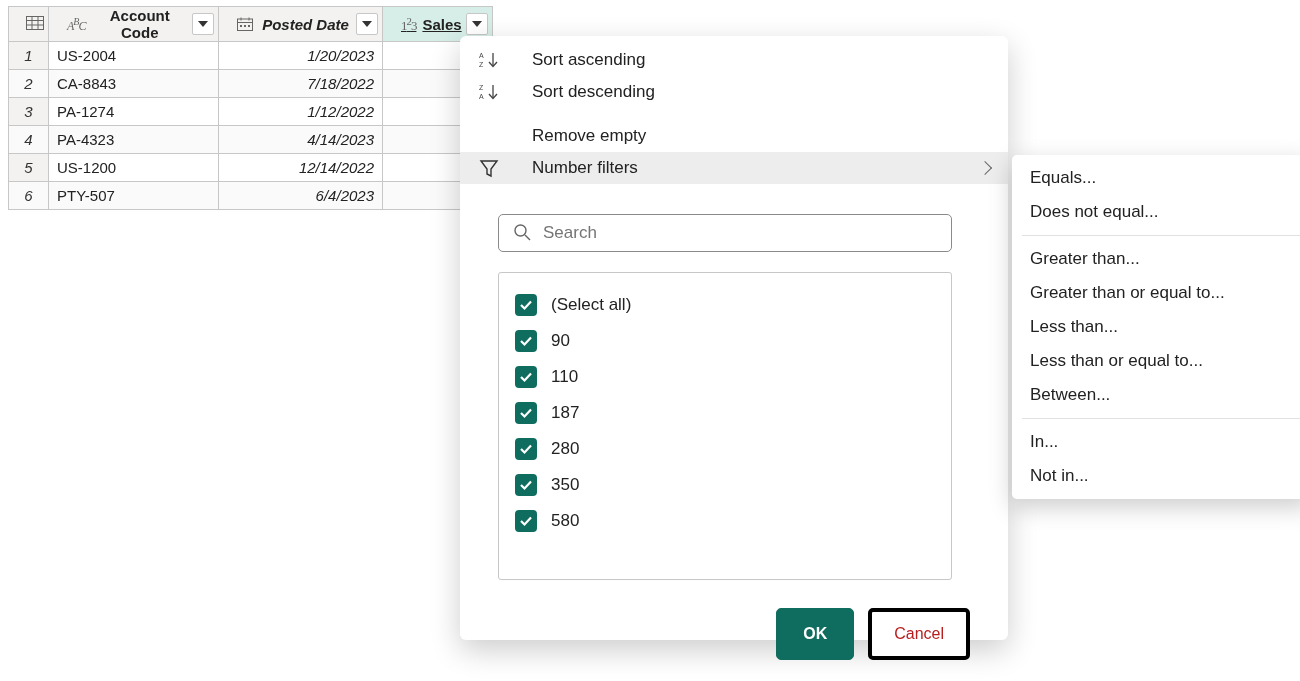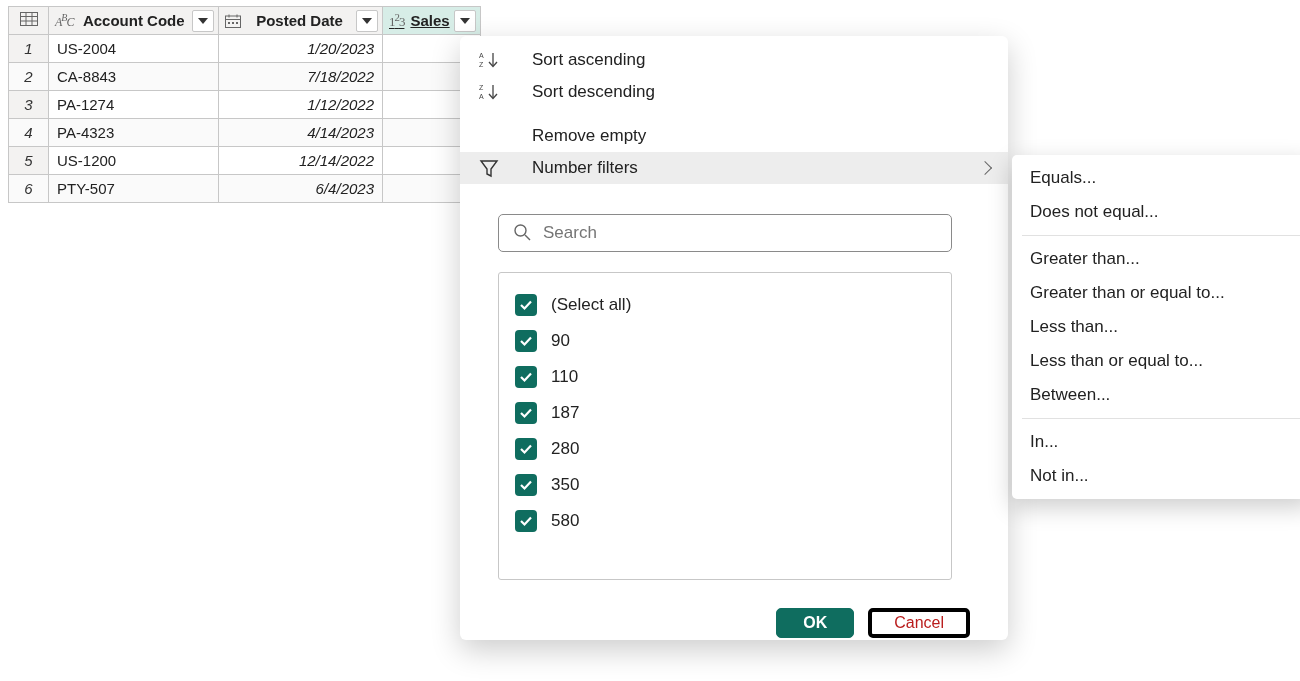--- a/index.html
+++ b/index.html
@@ -41,36 +41,36 @@
   .grid tbody tr:nth-child(even) td.data { background: #fafafa; }
 
   .rownum-head { width: 40px; text-align: center; }
   .rownum { width: 40px; text-align: center; background: var(--header-bg); font-style: italic; color:#333;}
   .col-head { position: relative; }
   .col-head .inner {
     display: flex; align-items: center; gap: 4px;
     padding: 0 4px 0 6px; height: 100%;
   }
   .col-head.selected { background: var(--selected-col) !important; }
-  .type-icon { flex: 0 0 auto; display:inline-flex; align-items:flex-start; }
+  .type-icon { flex: 0 0 auto; display:inline-flex; align-items:flex-start;margin-left:12px; }
   .col-label { flex: 1 1 auto; padding-left: 2px; }
   .dropdown-btn {
     flex: 0 0 auto;
     width: 22px; height: 22px;
     border: 1px solid var(--border);
     background: #fff;
     display: inline-flex;
     align-items: center; justify-content: center;
     cursor: pointer;
     border-radius: 2px;
   }
   .caret { display:inline-block; width:0; height:0; border-left:5px solid transparent; border-right:5px solid transparent; border-top:6px solid #333; }
 
   .w-acct  { width: 170px; }
-  .w-date  { width: 164px; }
+  .w-date  { width: 164px; font-style: italic; }
   .w-sales { width:  80px; text-decoration: underline; }
 
   td.data { padding: 0 8px; }
   td.text-left  { text-align: left; }
   td.text-right { text-align: right; font-style: italic; padding-left: 27px; }
   td.sales { text-align: right; padding-right: 6px; }
 
   
   .panel {
     position: absolute;
@@ -125,21 +125,21 @@
     width: 22px; height: 22px; border-radius: 4px;
     background: var(--teal);
     display:inline-flex; align-items:center; justify-content:center;
     flex: 0 0 auto;
     cursor: pointer;
   }
   .chk svg { width: 14px; height: 14px; }
 
   .btn-row { display:flex; gap:14px; justify-content:flex-end; padding: 20px 38px 18px; }
   .btn {
-    min-width: 78px; height: 30px; padding: 10px 22px;
+    min-width: 78px; height: 52px; padding: 10px 22px;
     border-radius: 5px; font-size: 16px; cursor:pointer;
     display:inline-flex; align-items:center; justify-content:center;
   }
   .btn.primary { background: var(--teal); color:#fff; border: 1px solid var(--teal); font-weight:600; }
   .btn.secondary { background:#fff; color:#b91c1c; border:4px solid #000000; }
 
   
   .submenu {
     position: absolute;
     left: 1012px; top: 155px;

